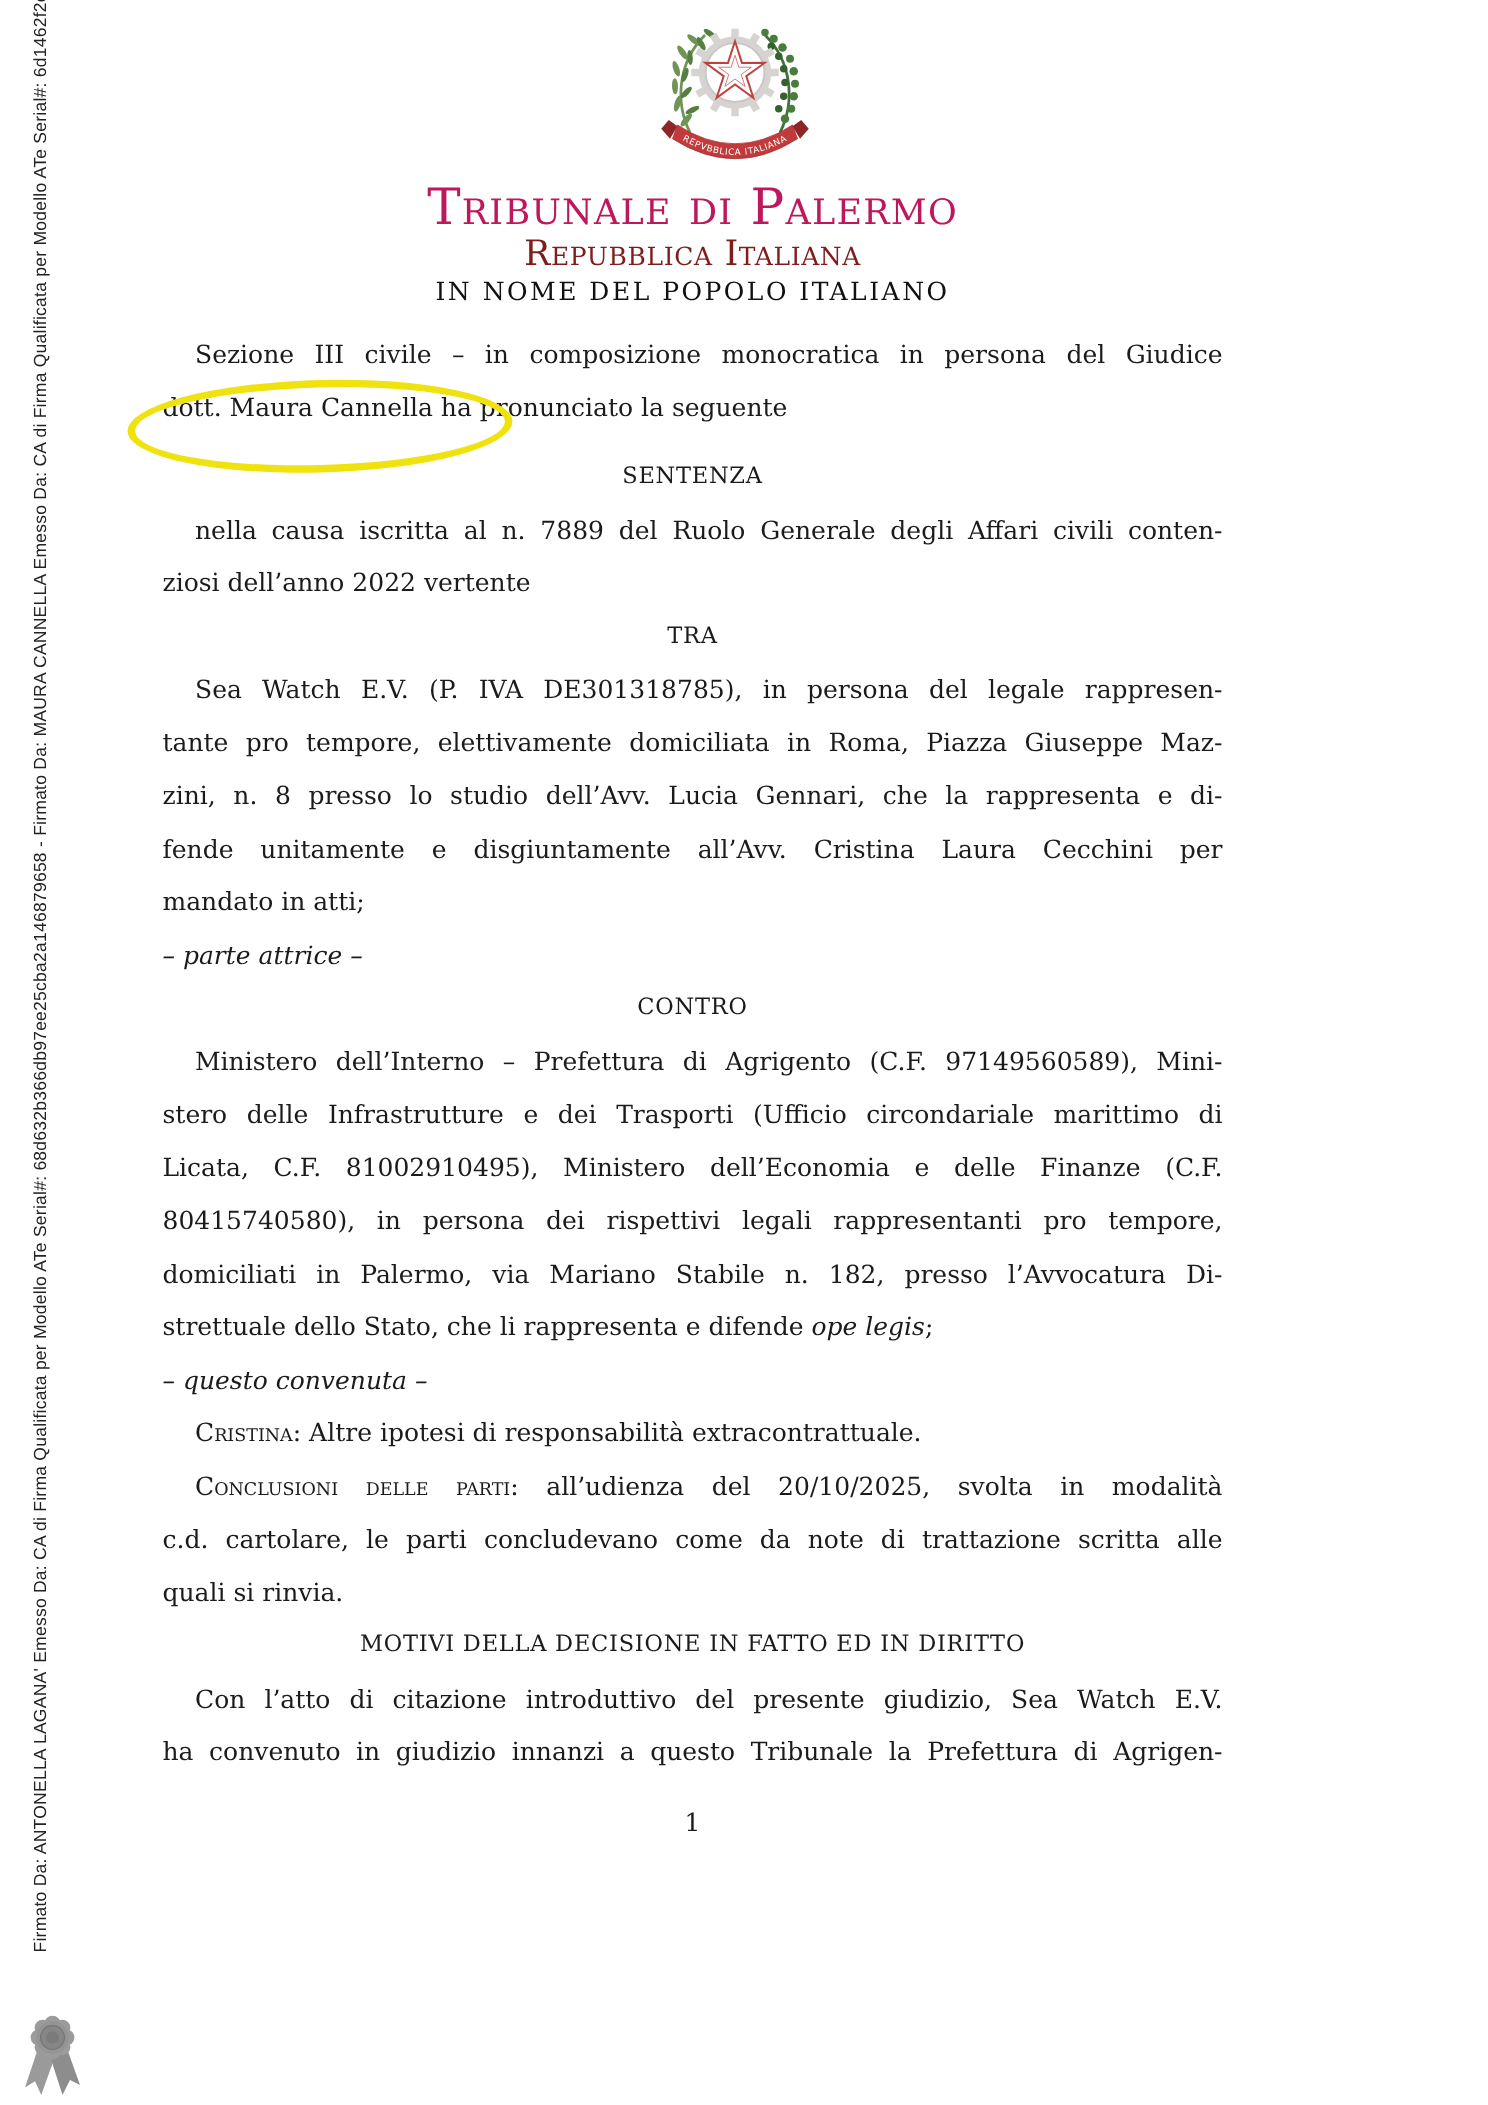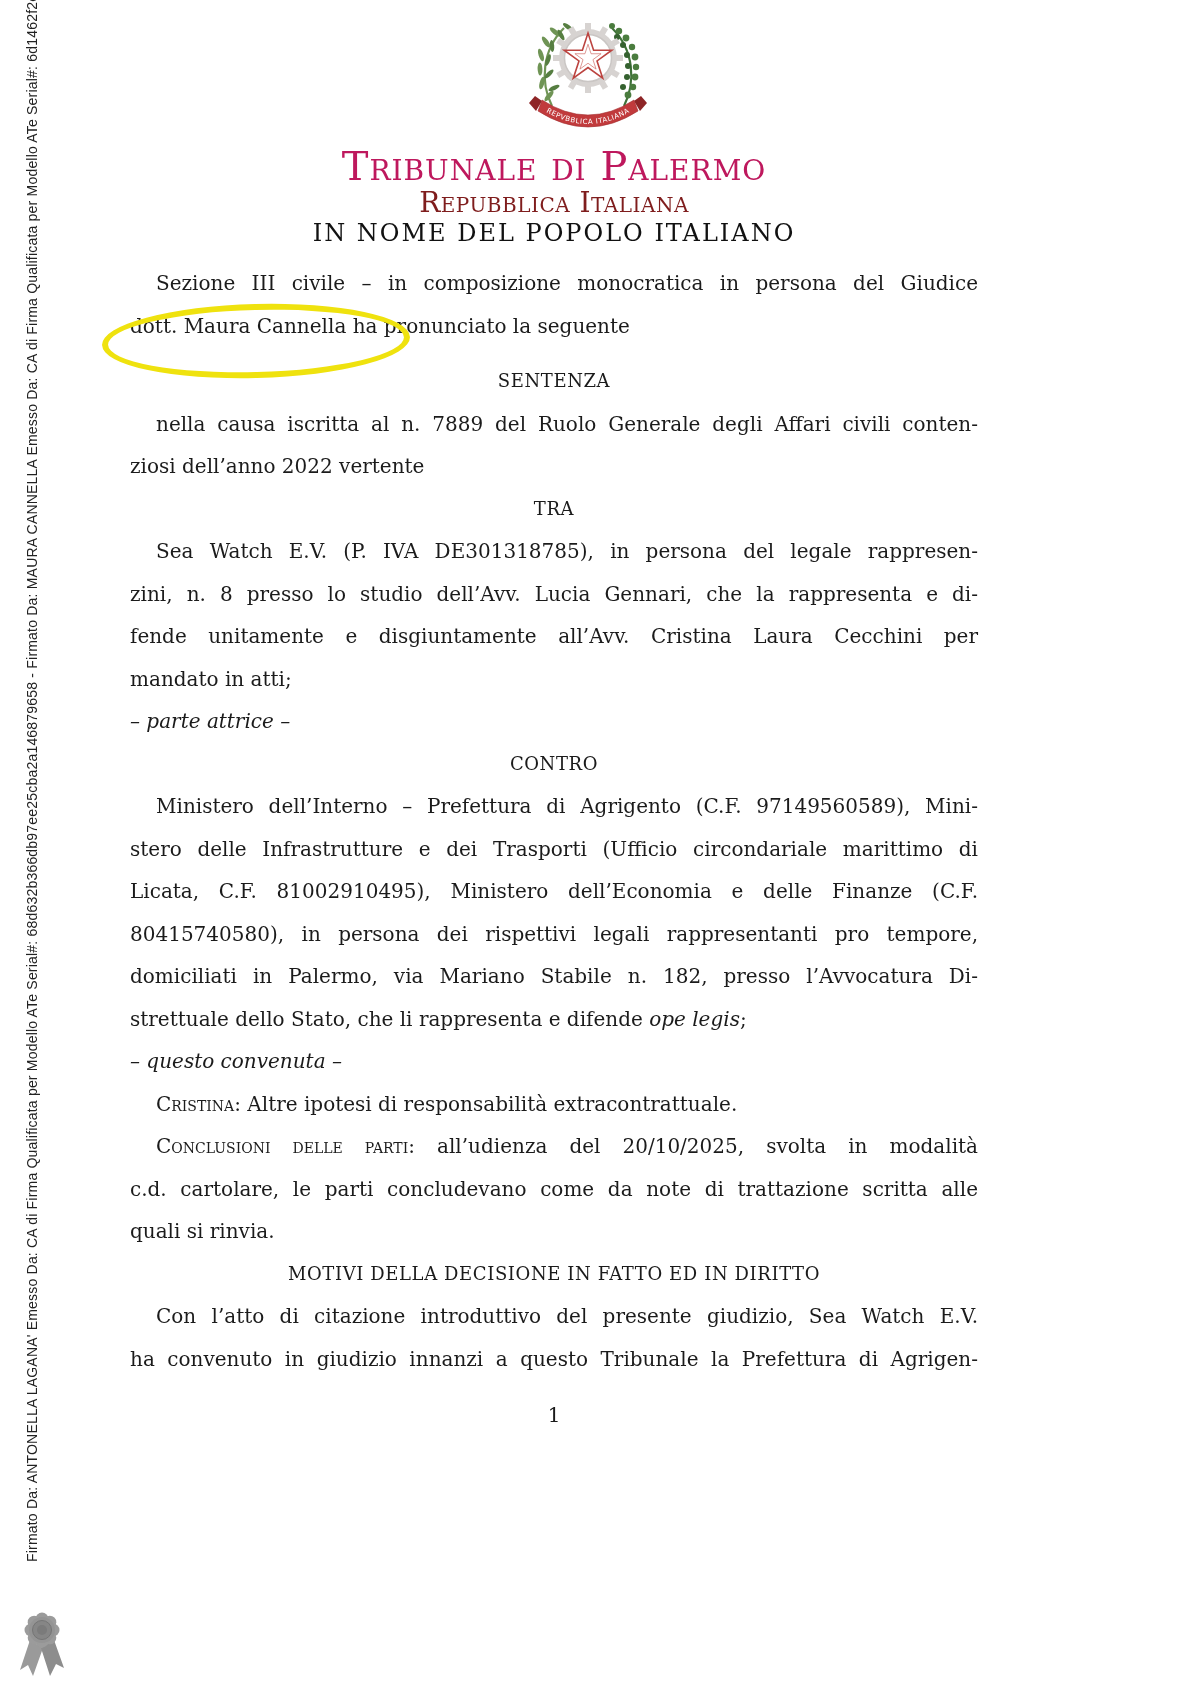--- a/index.html
+++ b/index.html
@@ -20,21 +20,21 @@
   .emblem-wrap svg { margin-left:68px; }
   .title-court {
     margin-top:4px; text-align:center; font-variant:small-caps;
     font-size:40px; line-height:44px; letter-spacing:1px; color:#be185d;
   }
   .title-rep {
     text-align:center; font-variant:small-caps;
     font-size:28px; line-height:30px; letter-spacing:0.5px; color:#7f1d1d;
   }
   .title-name {
-    text-align:center; font-size:24px; line-height:30px; letter-spacing:2px; color:#111;
+    text-align:center; font-size:20px; line-height:30px; letter-spacing:2px; color:#111;
   }
   #doc-lines { margin-top:14px; }
   .line { line-height:42.5px; font-size:20px; }
   .j { text-align:justify; text-align-last:justify; }
   .indent { text-indent:26px; }
   .center { text-align:center; }
   .right { text-align:left; }
   .italic { font-style:italic; }
   .heading { font-size:18px; letter-spacing:0.6px; }
   .sp-before { margin-top:13px; }
@@ -145,20 +145,21 @@
     <div class="title-name">IN NOME DEL POPOLO ITALIANO</div>
 
     <div id="doc-lines">
         <div class="line j indent"><span>Sezione III civile – in composizione monocratica in persona del Giudice</span></div>
         <div class="line"><span>dott. Maura Cannella ha pronunciato la seguente</span></div>
         <div class="line center heading sp-before"><span>SENTENZA</span></div>
         <div class="line j indent"><span>nella causa iscritta al n. 7889 del Ruolo Generale degli Affari civili conten-</span></div>
         <div class="line"><span>ziosi dell’anno 2022 vertente</span></div>
         <div class="line center heading"><span>TRA</span></div>
         <div class="line j indent"><span>Sea Watch E.V. (P. IVA DE301318785), in persona del legale rappresen-</span></div>
+        <div class="line j"><span>tante pro tempore, elettivamente domiciliata in Roma, Piazza Giuseppe Maz-</span></div>
         <div class="line j"><span>zini, n. 8 presso lo studio dell’Avv. Lucia Gennari, che la rappresenta e di-</span></div>
         <div class="line j"><span>fende unitamente e disgiuntamente all’Avv. Cristina Laura Cecchini per</span></div>
         <div class="line"><span>mandato in atti;</span></div>
         <div class="line right italic"><span>– parte attrice –</span></div>
         <div class="line center heading"><span>CONTRO</span></div>
         <div class="line j indent"><span>Ministero dell’Interno – Prefettura di Agrigento (C.F. 97149560589), Mini-</span></div>
         <div class="line j"><span>stero delle Infrastrutture e dei Trasporti (Ufficio circondariale marittimo di</span></div>
         <div class="line j"><span>Licata, C.F. 81002910495), Ministero dell’Economia e delle Finanze (C.F.</span></div>
         <div class="line j"><span>80415740580), in persona dei rispettivi legali rappresentanti pro tempore,</span></div>
         <div class="line j"><span>domiciliati in Palermo, via Mariano Stabile n. 182, presso l’Avvocatura Di-</span></div>

